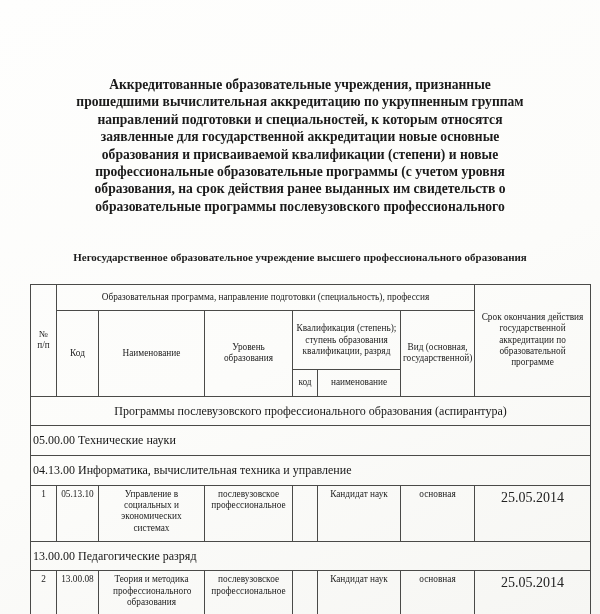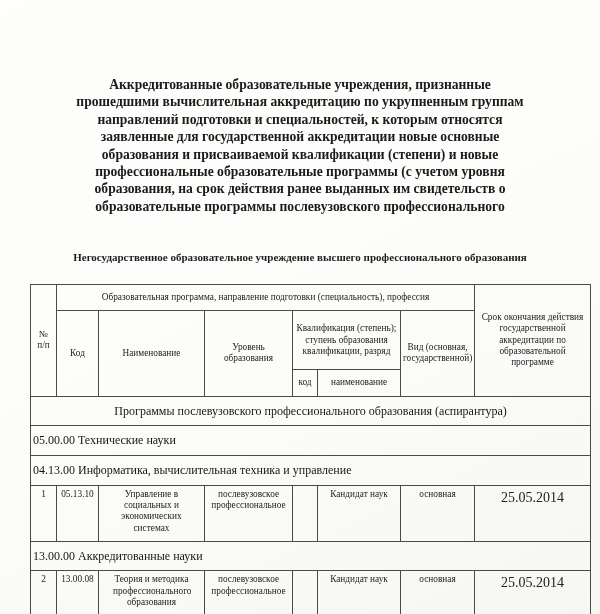--- a/index.html
+++ b/index.html
@@ -169,21 +169,21 @@
         <td class="cell">1</td>
         <td class="cell">05.13.10</td>
         <td class="cell name-cell">Управление в социальных и экономических системах</td>
         <td class="cell">послевузовское профессиональное</td>
         <td class="cell"></td>
         <td class="cell">Кандидат наук</td>
         <td class="cell">основная</td>
         <td class="cell expiry-val">25.05.2014</td>
       </tr>
       <tr>
-        <td colspan="8" class="section">13.00.00 Аккредитованные науки</td>
+        <td colspan="8" class="section">13.00.00 Педагогические разряд</td>
       </tr>
       <tr class="r2">
         <td class="cell">2</td>
         <td class="cell">13.00.08</td>
         <td class="cell name-cell">Теория и методика профессионального образования</td>
         <td class="cell">послевузовское профессиональное</td>
         <td class="cell"></td>
         <td class="cell">Кандидат наук</td>
         <td class="cell">основная</td>
         <td class="cell expiry-val">25.05.2014</td>

